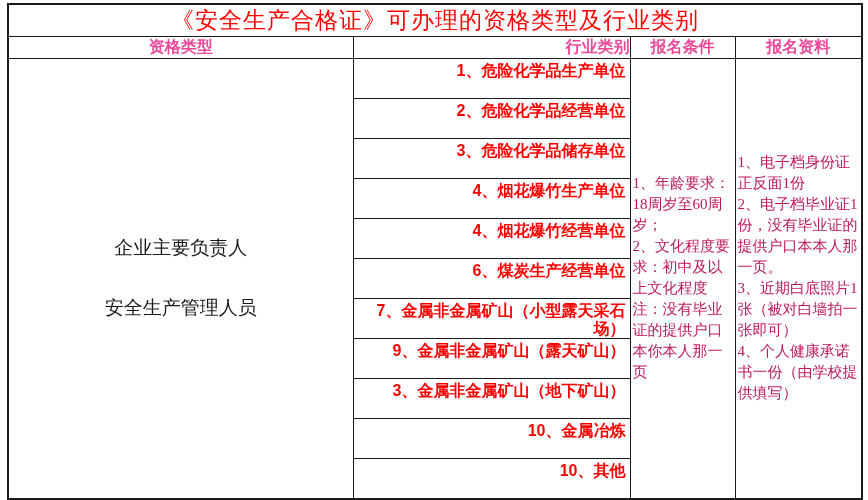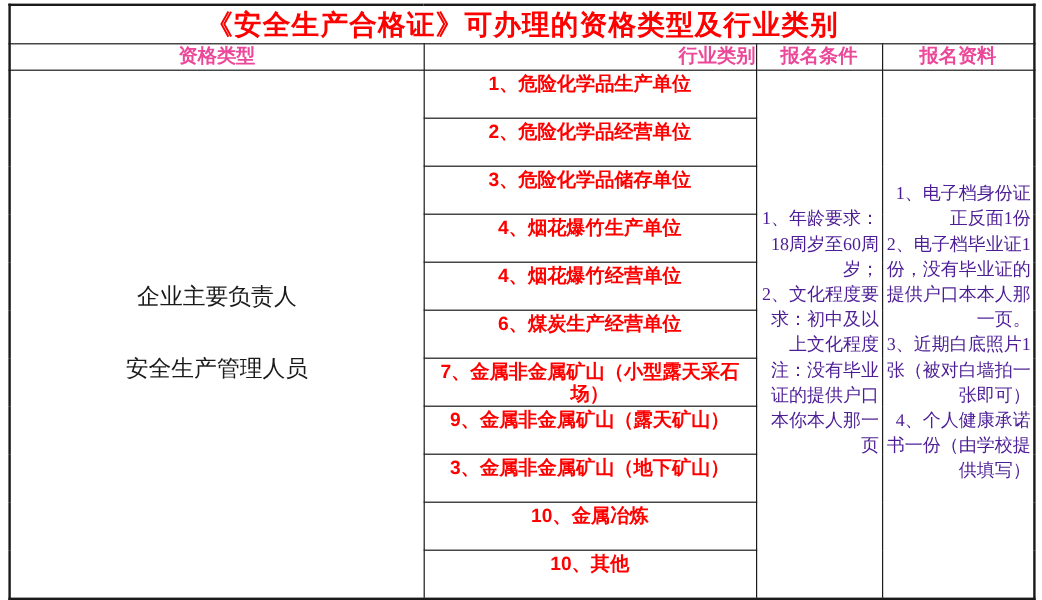--- a/index.html
+++ b/index.html
@@ -23,63 +23,63 @@
     background: #ffffff;
     border: 2px solid #1a1a1a;
   }
   td { border: 1px solid #1a1a1a; overflow: hidden; }
 
   .title-cell {
     height: 30px;
     text-align: center;
     vertical-align: middle;
     color: #ff0000;
-    font-weight: bold;
+    font-weight: normal;
     font-size: 23px;
     letter-spacing: 1px;
   }
   .th {
     height: 19px;
     text-align: center;
     vertical-align: middle;
     font-weight: bold;
     font-size: 16px;
     color: #ec4899;
     font-family: Liberation Serif, serif;
   }
   .th-left { text-align: right; padding-left: 4px; }
 
   .ind-cell {
     height: 40px;
     vertical-align: top;
-    text-align: center;
+    text-align: right;
     color: #ff0000;
     font-weight: bold;
     font-size: 16px;
     line-height: 18px;
     padding: 3px 4px 0 4px;
     margin-top: 32px;
   }
   .qual-cell {
     text-align: center;
     vertical-align: middle;
     font-family: "Liberation Serif", "DejaVu Serif", serif;
     font-size: 19px;
     line-height: 30px;
     color: #1a1a1a;
     white-space: pre-line;
     margin-left: 28px;
   }
   .cond-cell, .mat-cell {
-    text-align: right;
+    text-align: left;
     vertical-align: middle;
     font-family: "Liberation Serif", "DejaVu Serif", serif;
     font-size: 15px;
     line-height: 21px;
-    color: #4c1d95;
+    color: #be185d;
     white-space: pre-line;
     padding: 2px 2px;
   }
 </style>
 </head>
 <body>
 
 <div class="page">
   <table class="cert-table">
     <colgroup>

